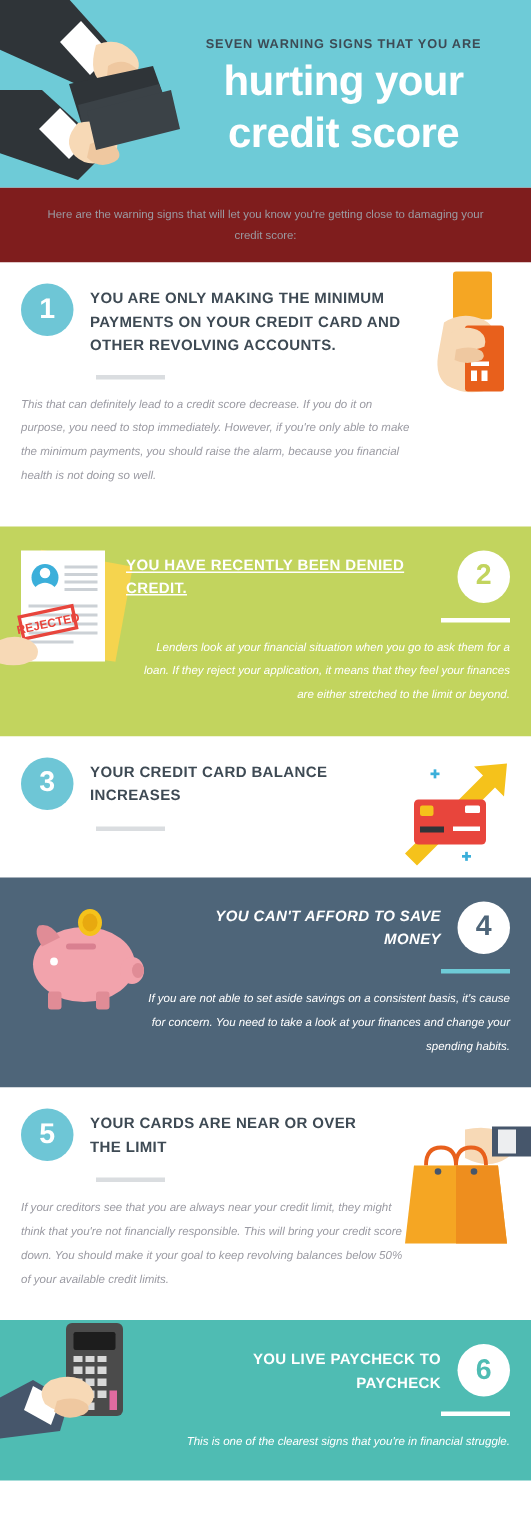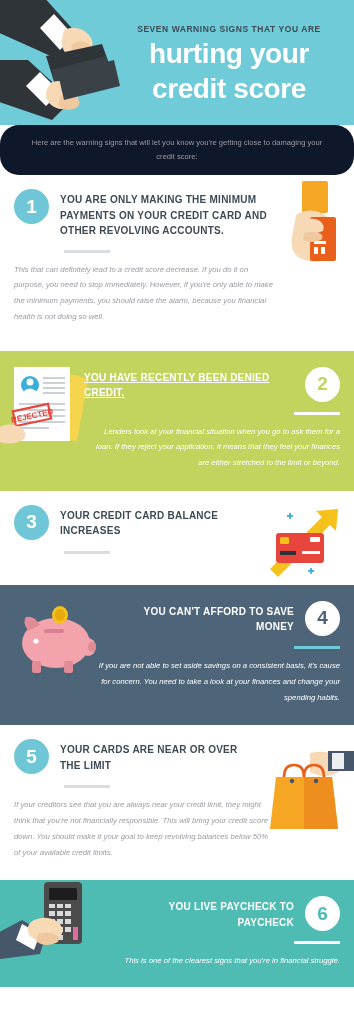--- a/index.html
+++ b/index.html
@@ -23,22 +23,22 @@
   }
   .bigtitle {
     font-size:28px; font-weight:bold; color:#ffffff;
     line-height:1.06; letter-spacing:-.4px; margin-top:5px;
   }
   
   .hdr-art { position:absolute; left:-6px; top:0; width:140px; height:125px; }
 
   
   .intro {
-    background:#0f172a; height:50px; display:flex; align-items:center;
-    justify-content:flex-end; padding:0 24px;border-radius:19px;
+    background:#7f1d1d; height:50px; display:flex; align-items:center;
+    justify-content:flex-end; padding:0 24px;
   }
   .intro p {
     font-size:7.6px; line-height:1.85; color:#9b9ba3; text-align:center;
   }
 
   
   .sec { position:relative; overflow:hidden; }
   .sec .inner { position:relative; z-index:2; padding:14px 14px 12px; }
   .sec.light { background:#ffffff; }
   .sec.green { background:#C2D45E; }
@@ -208,21 +208,21 @@
       <ellipse cx="74" cy="46" rx="8" ry="9" fill="#F2A3AC"></ellipse>
       <ellipse cx="78" cy="46" rx="4" ry="5" fill="#E08C96"></ellipse>
       <rect x="18" y="60" width="9" height="12" rx="2" fill="#E08C96"></rect>
       <rect x="50" y="60" width="9" height="12" rx="2" fill="#E08C96"></rect>
       <ellipse cx="46" cy="14" rx="8" ry="9" fill="#F5C21B"></ellipse>
       <ellipse cx="46" cy="14" rx="5" ry="6" fill="#E8A90F"></ellipse>
     </svg>
     <div class="inner" style="padding-top:16px;">
       <div class="head-row right">
         <div class="num white slatefg">4</div>
-        <div class="htitle onwhite-alt" style="max-width:180px; text-align:right;">YOU CAN'T AFFORD TO SAVE MONEY</div>
+        <div class="htitle onwhite-alt" style="max-width:180px; text-align:right;font-style:italic;">YOU CAN'T AFFORD TO SAVE MONEY</div>
       </div>
       <div class="rule r-right r-teal"></div>
       <div class="body onwhite align-r narrow-r">If you are not able to set aside savings on a consistent basis, it's cause for concern. You need to take a look at your finances and change your spending habits.</div>
       <div style="height:8px"></div>
     </div>
   </div>
 
   <div class="sec light">
     <svg class="art" style="right:0px; top:22px; width:100px; height:100px;" viewBox="0 0 100 100">
       <path d="M56 6 q20 -4 30 6 q6 7 -2 13 q-12 8 -28 0 Z" fill="#F7D9B6"></path>

